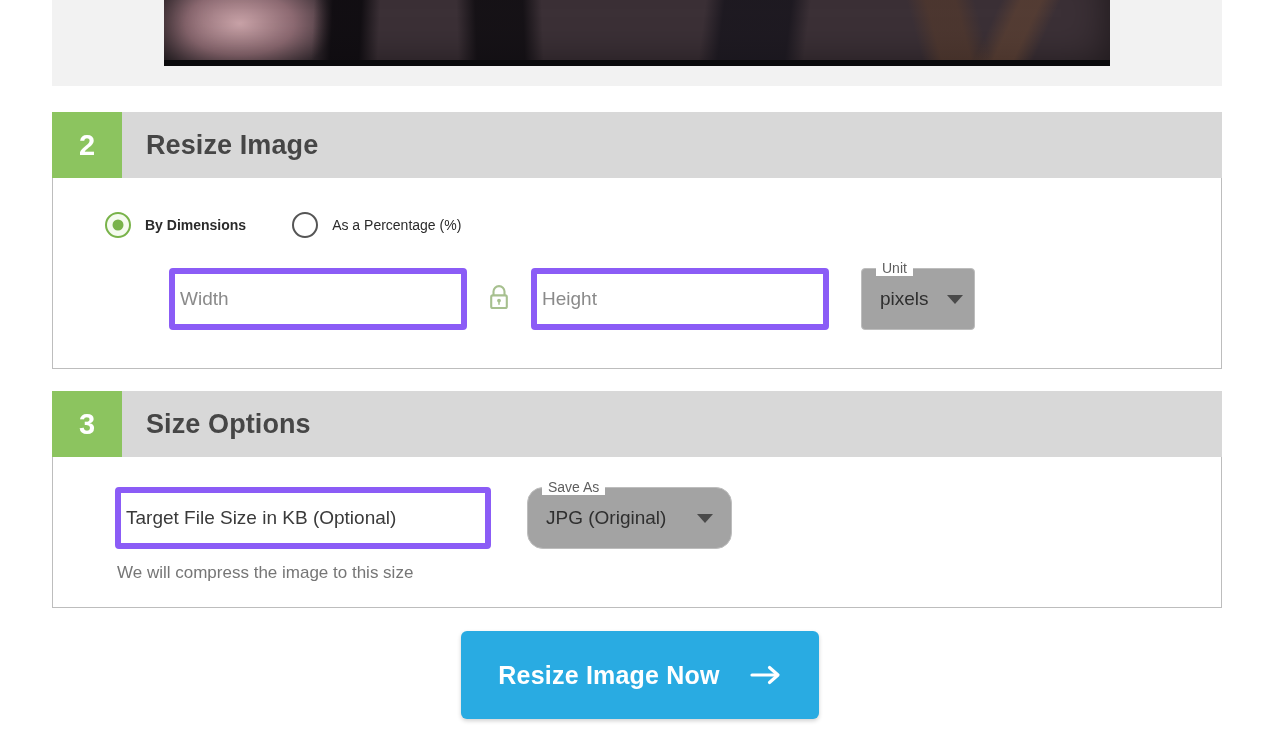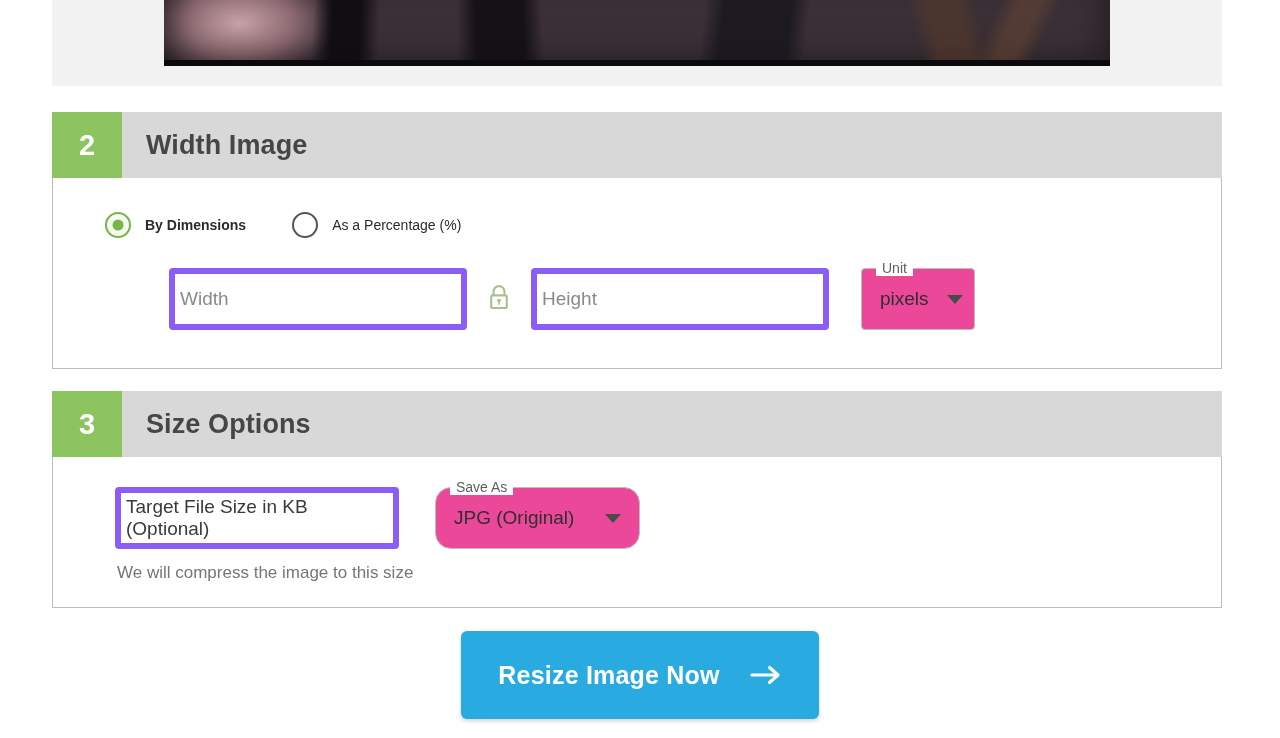--- a/index.html
+++ b/index.html
@@ -182,21 +182,21 @@
     flex: none;
   }
 
   
   .select-outline {
     position: relative;
     height: 62px;
     box-sizing: border-box;
     border: 1px solid #bdbdbd;
     border-radius: 4px;
-    background: #ec4899;
+    background: #a3a3a3;
     display: flex;
     align-items: center;
     padding: 0 18px;
   }
   .select-outline .notch-label {
     position: absolute;
     top: -9px;
     left: 14px;
     background: #ffffff;
     padding: 0 6px;
@@ -276,21 +276,21 @@
 
 <div class="page">
 
   <div class="preview-wrap">
     <div class="preview-img"></div>
   </div>
 
   <div class="section" style="top:112px;">
     <div class="section-header">
       <div class="step-badge">2</div>
-      <div class="section-title">Width Image</div>
+      <div class="section-title">Resize Image</div>
     </div>
     <div class="section-body">
 
       <div class="radio-row">
         <div class="radio-opt">
           <span class="radio-dot on"></span>
           <span class="radio-label strong">By Dimensions</span>
         </div>
         <div class="radio-opt">
           <span class="radio-dot off"></span>
@@ -328,21 +328,21 @@
   </div>
 
   <div class="section" style="top:391px;">
     <div class="section-header">
       <div class="step-badge">3</div>
       <div class="section-title">Size Options</div>
     </div>
     <div class="section-body">
 
       <div class="save-row">
-        <div class="text-field dark" style="width:284px;">Target File Size in KB (Optional)</div>
+        <div class="text-field dark" style="width:376px;">Target File Size in KB (Optional)</div>
 
         <div class="select-outline" style="margin-left:36px; width:205px;border-radius:16px;">
           <span class="notch-label">Save As</span>
           <span class="select-value">JPG (Original)</span>
           <span class="caret">
               <i></i>
             </span>
         </div>
       </div>
 

